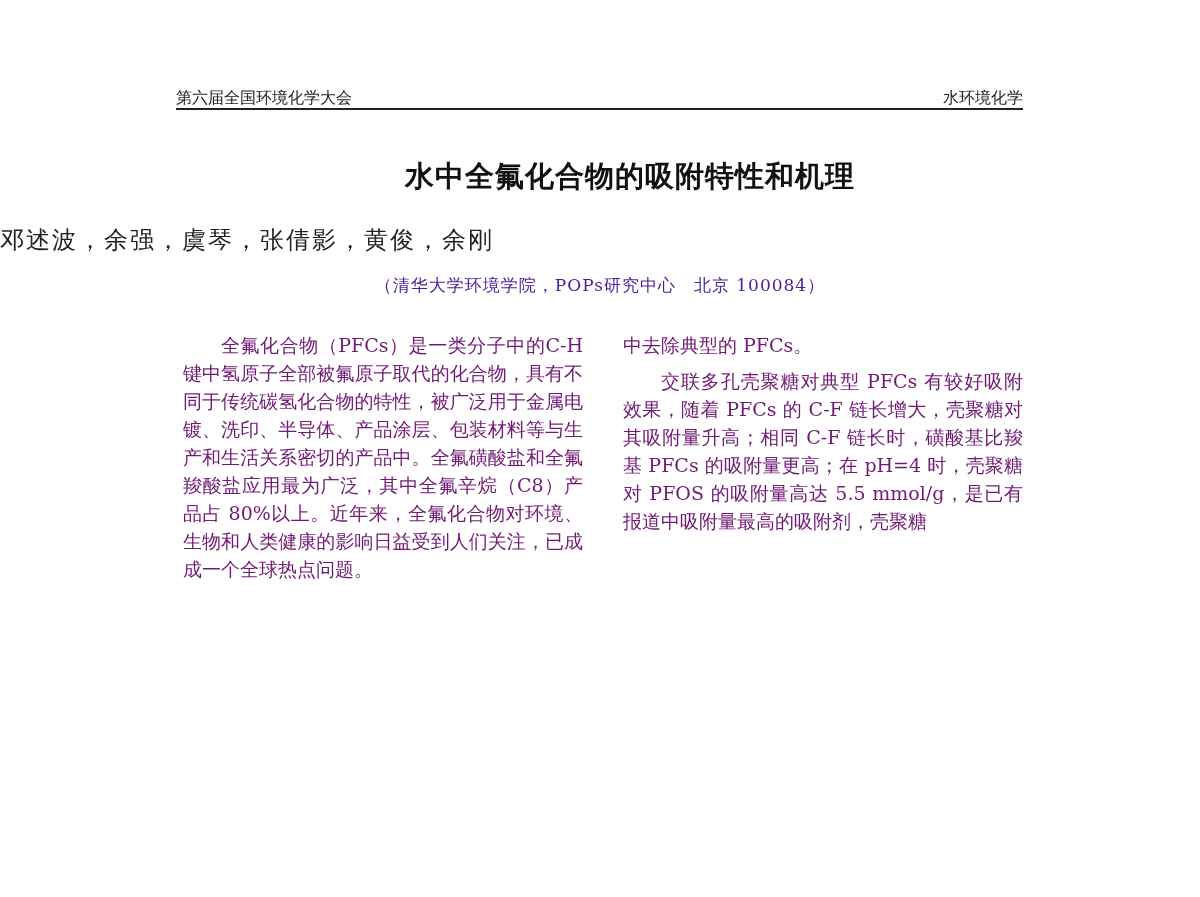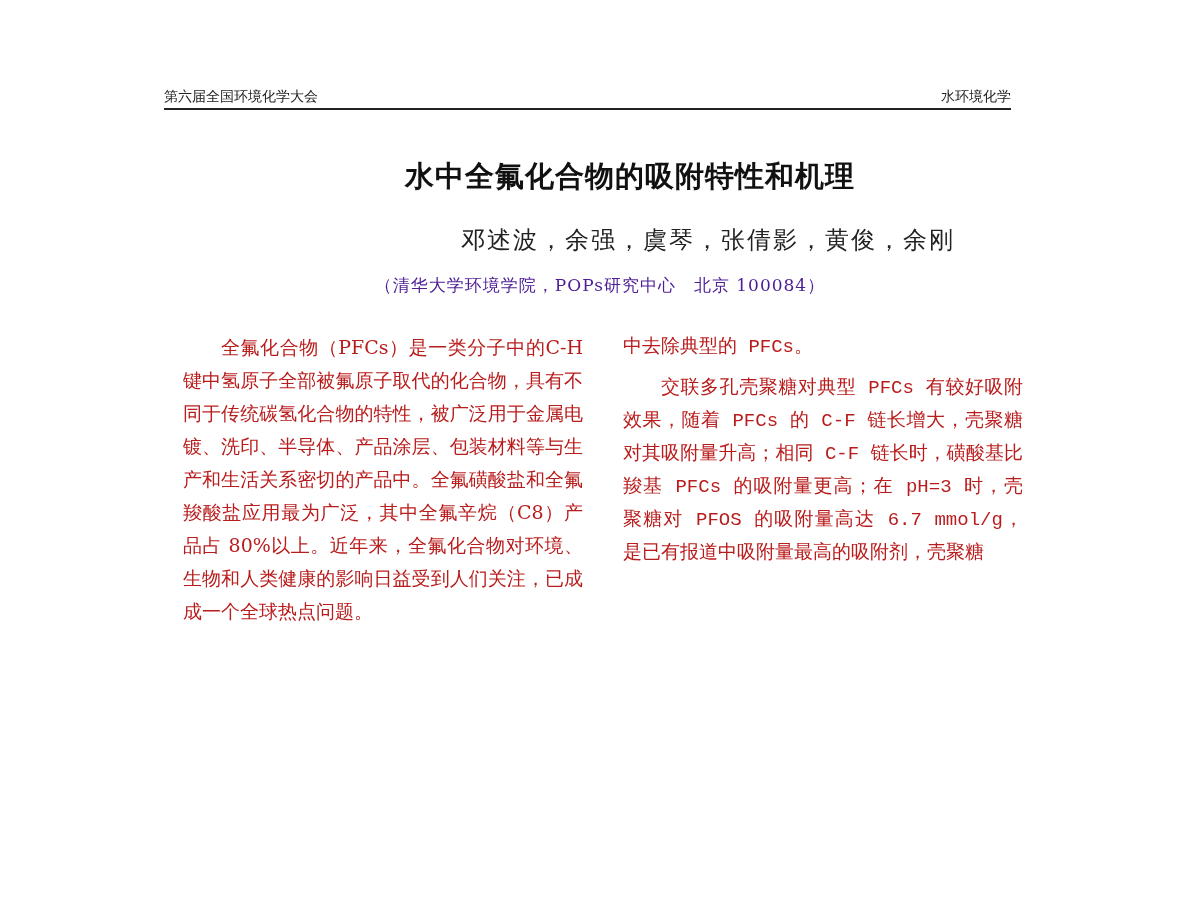--- a/index.html
+++ b/index.html
@@ -10,27 +10,27 @@
   body {
     width: 1200px;
     height: 897px;
     overflow: hidden;
     position: relative;
     font-family: "DejaVu Serif", "Liberation Serif", serif;
     color: #1a1a1a;
   }
   .header {
     position: absolute;
-    left: 164px;
+    left: 176px;
     top: 86px;
     width: 847px;
     height: 22px;
     border-bottom: 2px solid #222;
     font-family: "DejaVu Sans", "Liberation Sans", sans-serif;
-    font-size: 14px;
+    font-size: 16px;
     color: #222;
     text-align: center;
   }
   .header .left { position: absolute; left: 0; top: 2px; }
   .header .right { position: absolute; right: 0; top: 2px; }
   .title {
     position: absolute;
     left: 0;
     width: 1200px;
     top: 157px;
@@ -40,47 +40,47 @@
     font-size: 29px;
     letter-spacing: 1px;
     color: #111;
     padding-left: 30px;
   }
   .authors {
     position: absolute;
     left: 0;
     width: 955px;
     top: 224px;
-    text-align: right;
+    text-align: left;
     font-size: 24px;
     letter-spacing: 2px;
     color: #222;
   }
   .affil {
     position: absolute;
     left: 0;
     width: 1200px;
     top: 274px;
     text-align: center;
     font-size: 17px;
     letter-spacing: 1px;
     color: #4c1d95;
   }
   .col {
     position: absolute;
     top: 331px;
     width: 400px;
     font-size: 19px;
-    line-height: 33px;
-    color: #b91c1c;
+    line-height: 28px;
+    color: #701a75;
     text-align: justify;
     text-justify: inter-character;
   }
   .col.left { left: 183px; }
-  .col.right { left: 623px; font-family: Liberation Mono, monospace; }
+  .col.right { left: 623px; }
   .col p {
     margin: 0 0 8px 0;
   }
   .col p.indent { text-indent: 2em; }
   .col p.noindent { text-indent: 0; }
 </style>
 </head>
 <body>
 
 <div class="header">
@@ -91,14 +91,14 @@
 <div class="title">水中全氟化合物的吸附特性和机理</div>
 <div class="authors">邓述波，余强，虞琴，张倩影，黄俊，余刚</div>
 <div class="affil">（清华大学环境学院，POPs研究中心　北京 100084）</div>
 
 <div class="col left">
   <p class="indent">全氟化合物（PFCs）是一类分子中的C-H 键中氢原子全部被氟原子取代的化合物，具有不同于传统碳氢化合物的特性，被广泛用于金属电镀、洗印、半导体、产品涂层、包装材料等与生产和生活关系密切的产品中。全氟磺酸盐和全氟羧酸盐应用最为广泛，其中全氟辛烷（C8）产品占 80%以上。近年来，全氟化合物对环境、生物和人类健康的影响日益受到人们关注，已成成一个全球热点问题。</p>
 </div>
 
 <div class="col right">
   <p class="noindent">中去除典型的 PFCs。</p>
-  <p class="indent">交联多孔壳聚糖对典型 PFCs 有较好吸附效果，随着 PFCs 的 C-F 链长增大，壳聚糖对其吸附量升高；相同 C-F 链长时，磺酸基比羧基 PFCs 的吸附量更高；在 pH=3 时，壳聚糖对 PFOS 的吸附量高达 6.7 mmol/g，是已有报道中吸附量最高的吸附剂，壳聚糖</p>
+  <p class="indent">交联多孔壳聚糖对典型 PFCs 有较好吸附效果，随着 PFCs 的 C-F 链长增大，壳聚糖对其吸附量升高；相同 C-F 链长时，磺酸基比羧基 PFCs 的吸附量更高；在 pH=4 时，壳聚糖对 PFOS 的吸附量高达 5.5 mmol/g，是已有报道中吸附量最高的吸附剂，壳聚糖</p>
 </div>
 
 </body></html>

